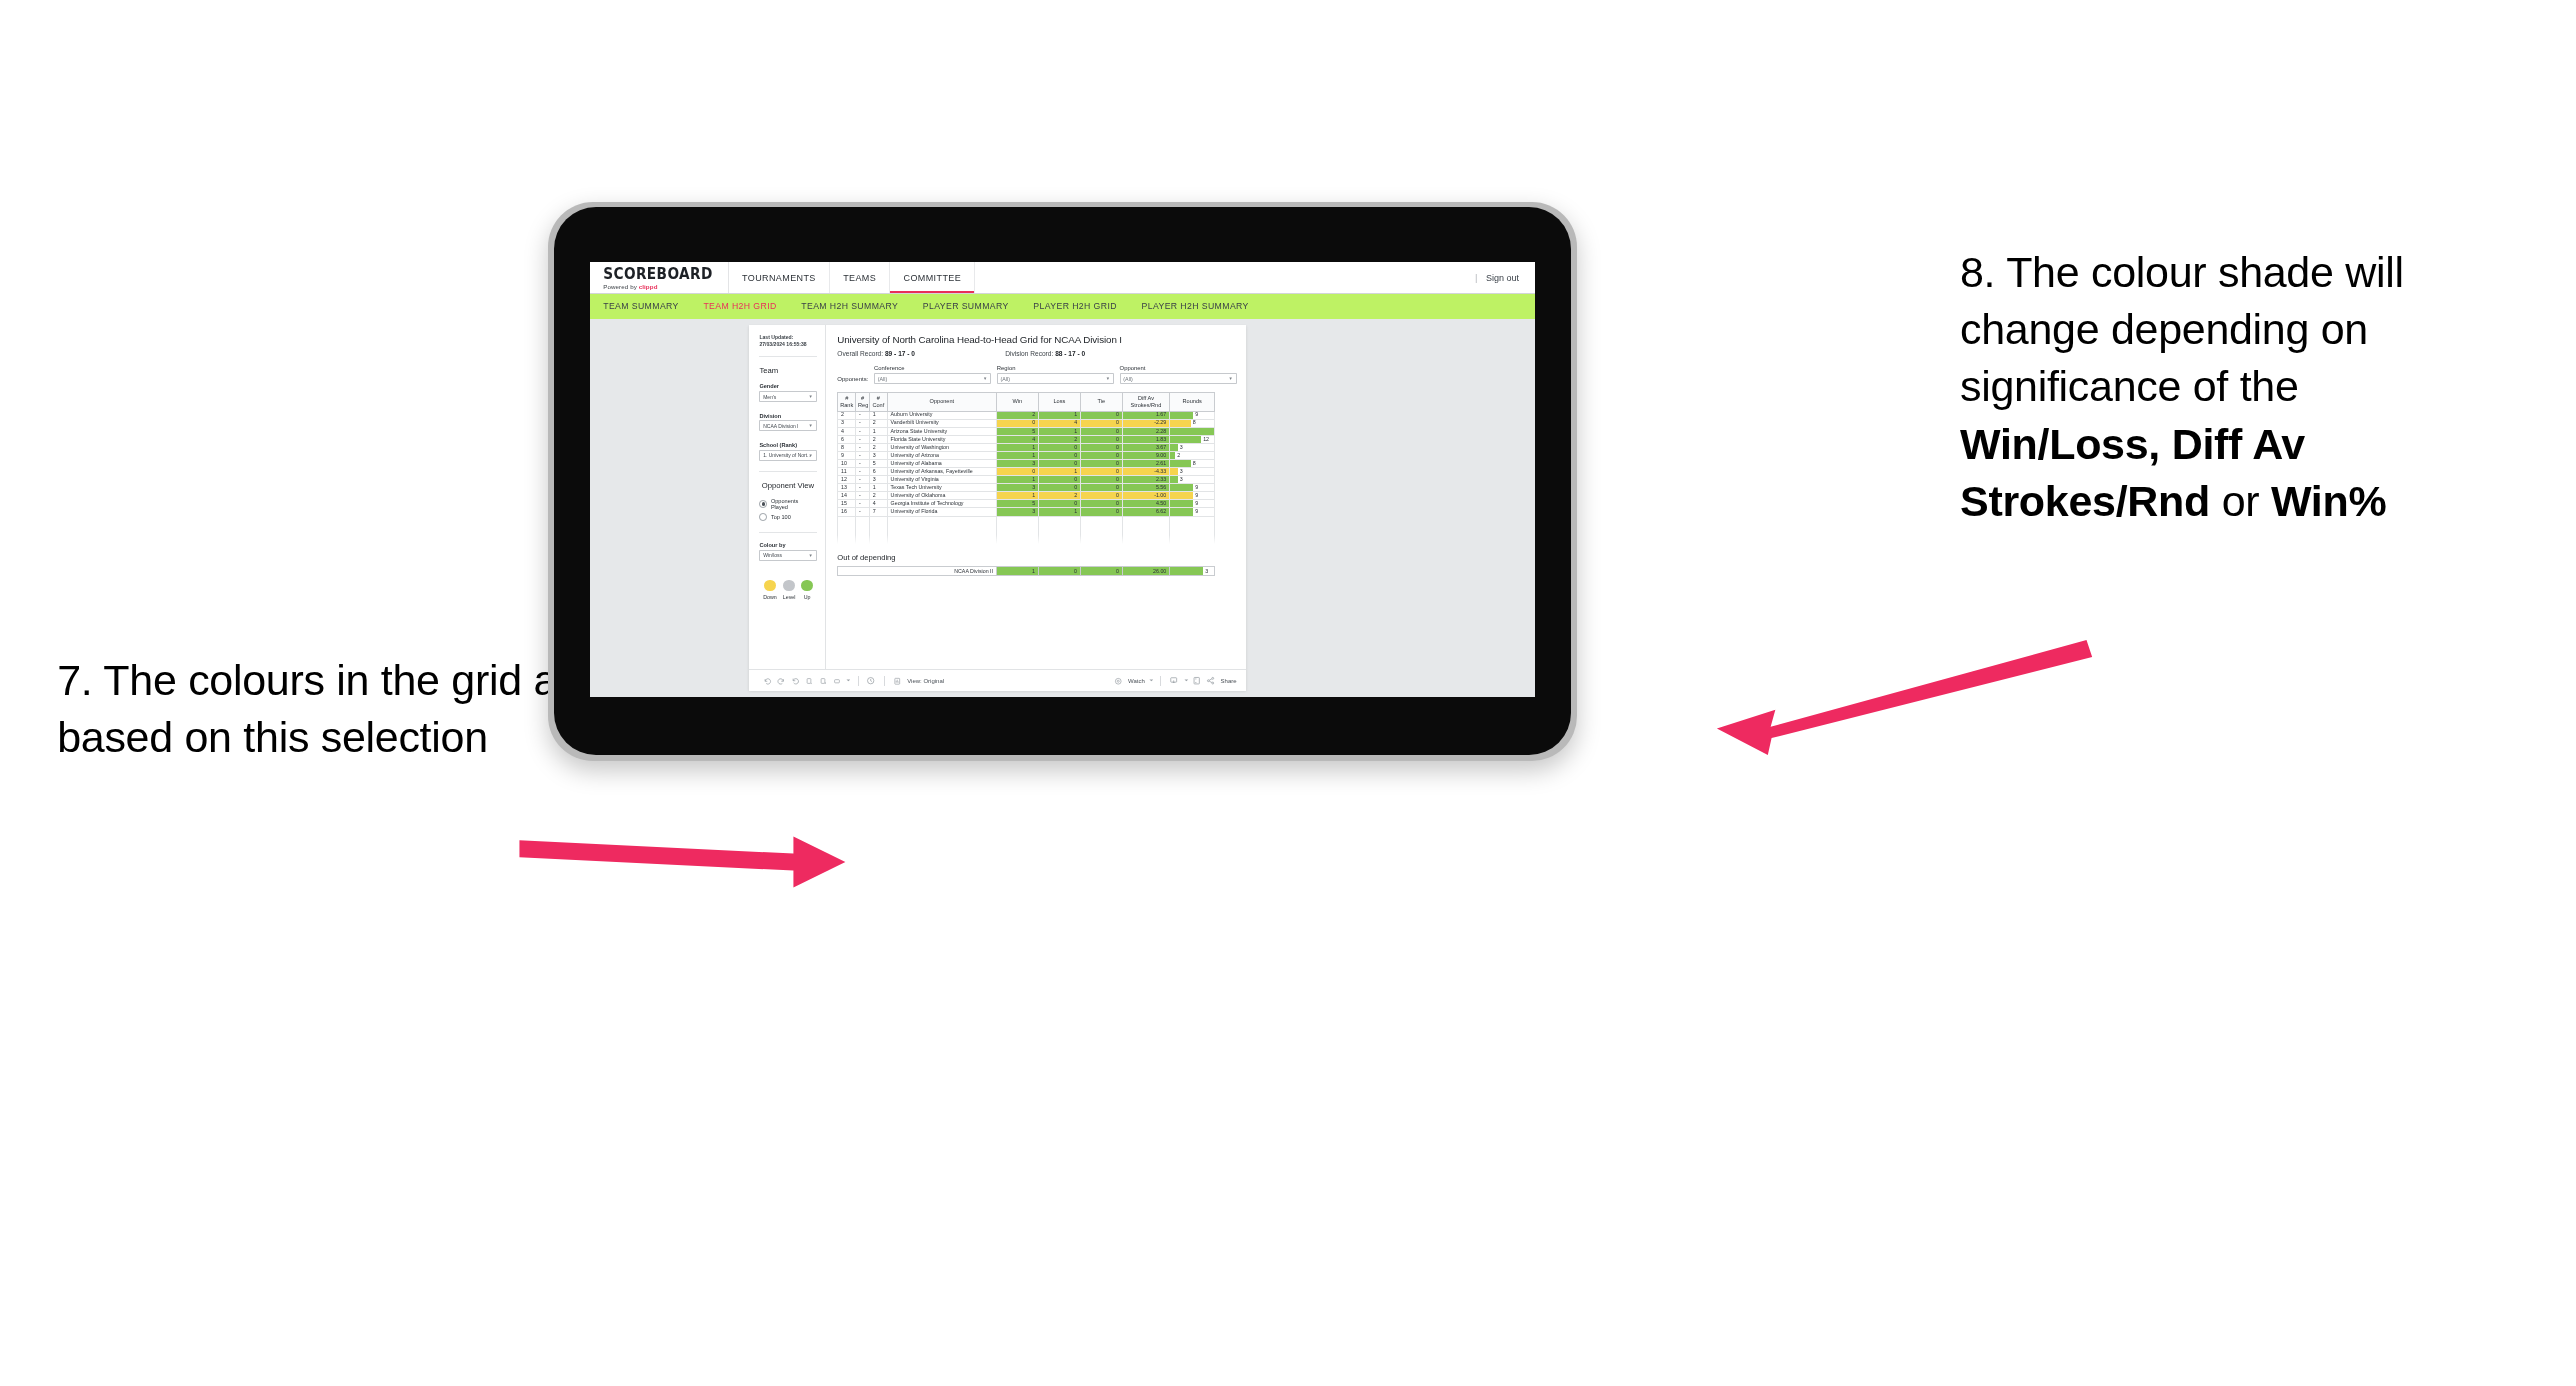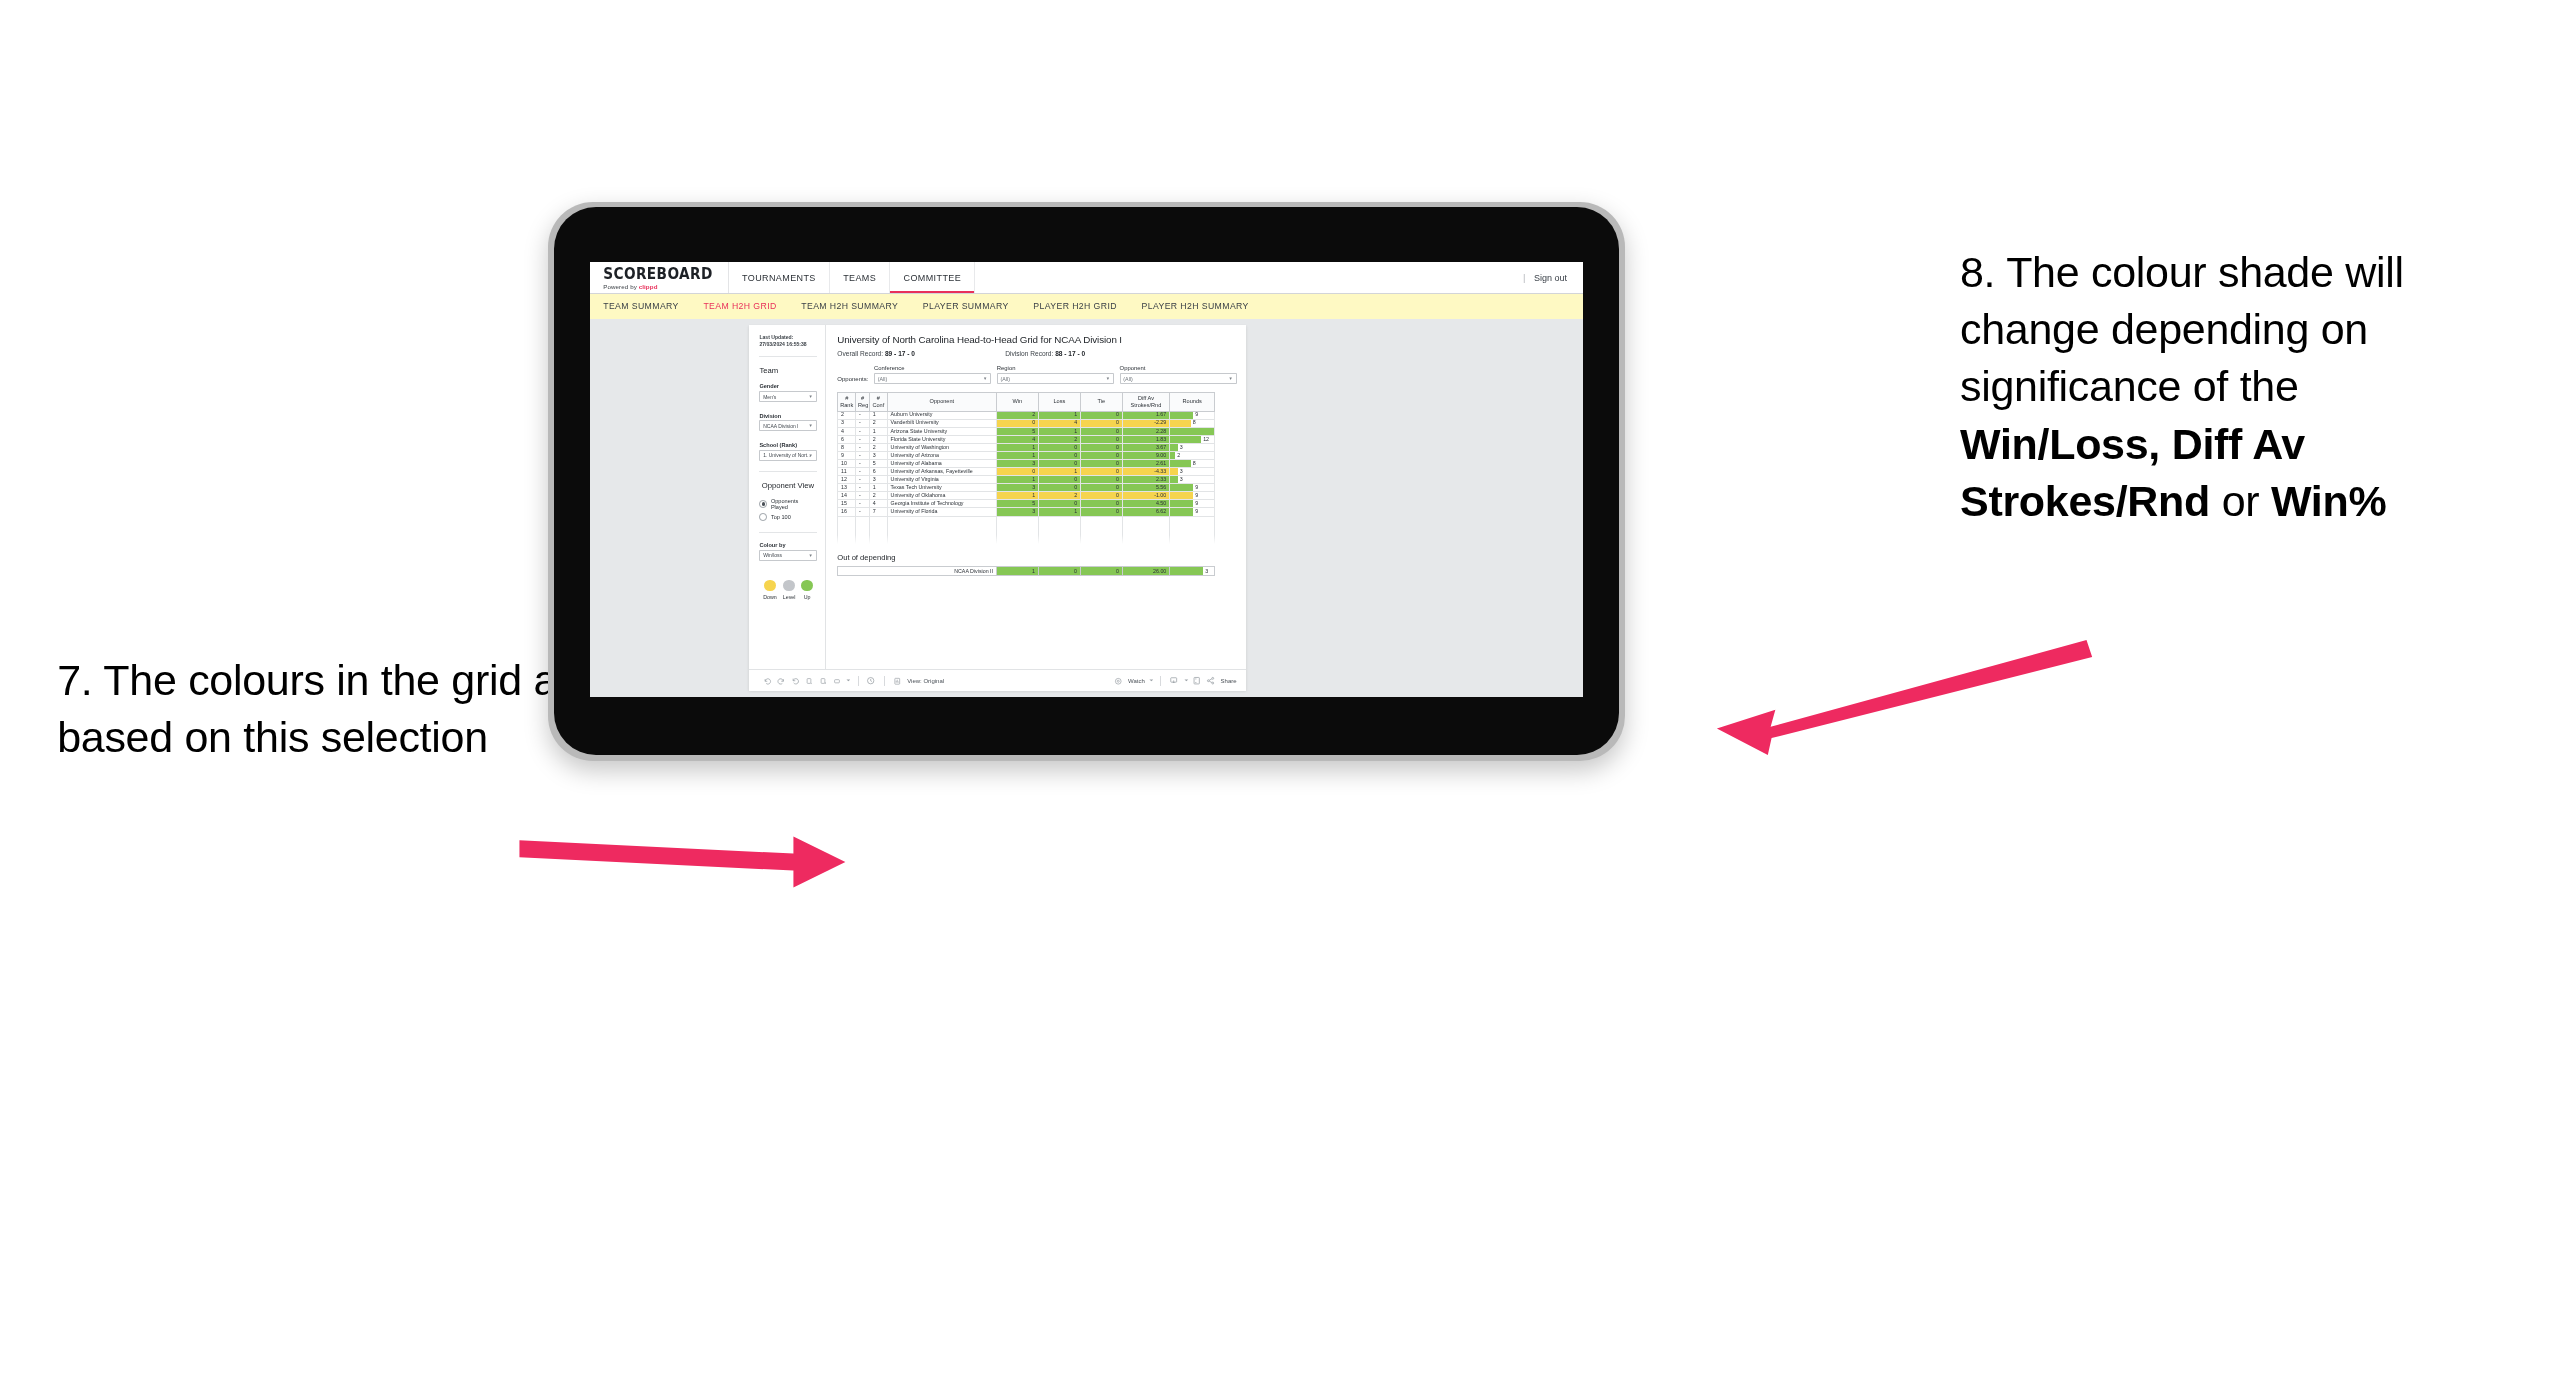--- a/index.html
+++ b/index.html
@@ -11,21 +11,21 @@
   
   .annot{position:absolute;color:#000;font-size:43px;line-height:1.33;letter-spacing:-0.3px;}
   #annot-left{left:13.2px;top:652px;width:557px;margin-left:44px;}
   #annot-right{left:1960px;top:244px;width:491px;}
   .annot b{font-weight:700;}
 
   .arrow{position:absolute;}
 
   
   #tablet{
-    position:absolute;left:548px;top:202px;width:1029px;height:559px;padding-left:48px;
+    position:absolute;left:548px;top:202px;width:1029px;height:559px;
   }
   #tablet-outer{
     position:absolute;inset:0;background:#b9b9b9;border-radius:45px;
     box-shadow:0 9.4px 24.6px rgba(0,0,0,.22);
   }
   #tablet-bezel{
     position:absolute;left:5.7px;top:4.7px;right:5.7px;bottom:5.7px;
     background:#0b0b0b;border-radius:42px;
   }
   #screen{
@@ -50,21 +50,21 @@
   }
   .topnav-item.active::after{
     content:"";position:absolute;left:0;right:0;bottom:0;height:2.4px;background:#e8305a;
   }
   #topbar-spacer{flex:1;}
   #signout-wrap{display:flex;align-items:center;gap:8.5px;padding-right:16px;}
   #signout-sep{color:#b3b6ba;font-size:9.4px;}
   #signout{font-size:9px;color:#3a4048;cursor:pointer;}
 
   #app-subnav{
-    height:24.6px;background:#fef9c3;display:flex;align-items:center;
+    height:24.6px;background:#bef264;display:flex;align-items:center;
     border-bottom:0.9px solid #d9dbde;padding-left:13.2px;gap:24.6px;
   }
   .subnav-item{font-size:8.7px;color:#3a4047;letter-spacing:0.4px;cursor:pointer;}
   .subnav-item.active{color:#e8305a;}
 
   
   #dash-area{position:absolute;left:0;right:0;top:57px;bottom:0;background:#e6e8ea;}
   #dash-card{
     position:absolute;left:159px;top:5.7px;width:497px;bottom:5.7px;background:#fff;
     box-shadow:0 0.9px 2.8px rgba(0,0,0,.13);display:flex;flex-direction:column;

